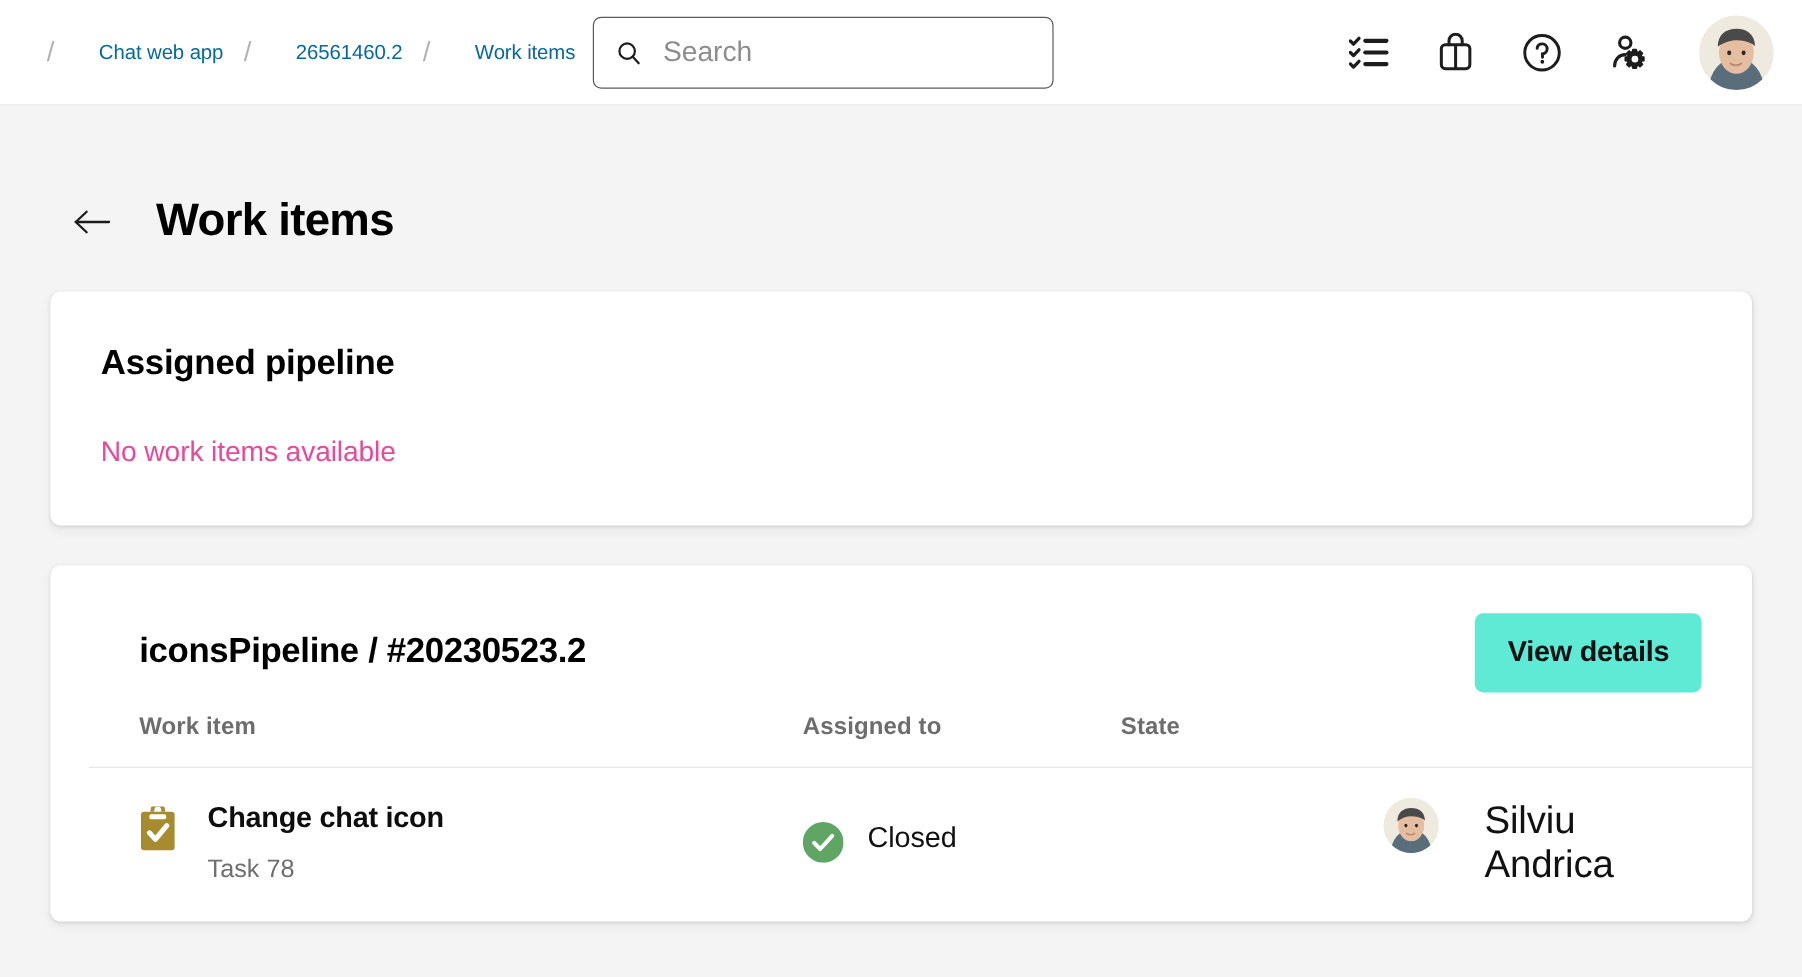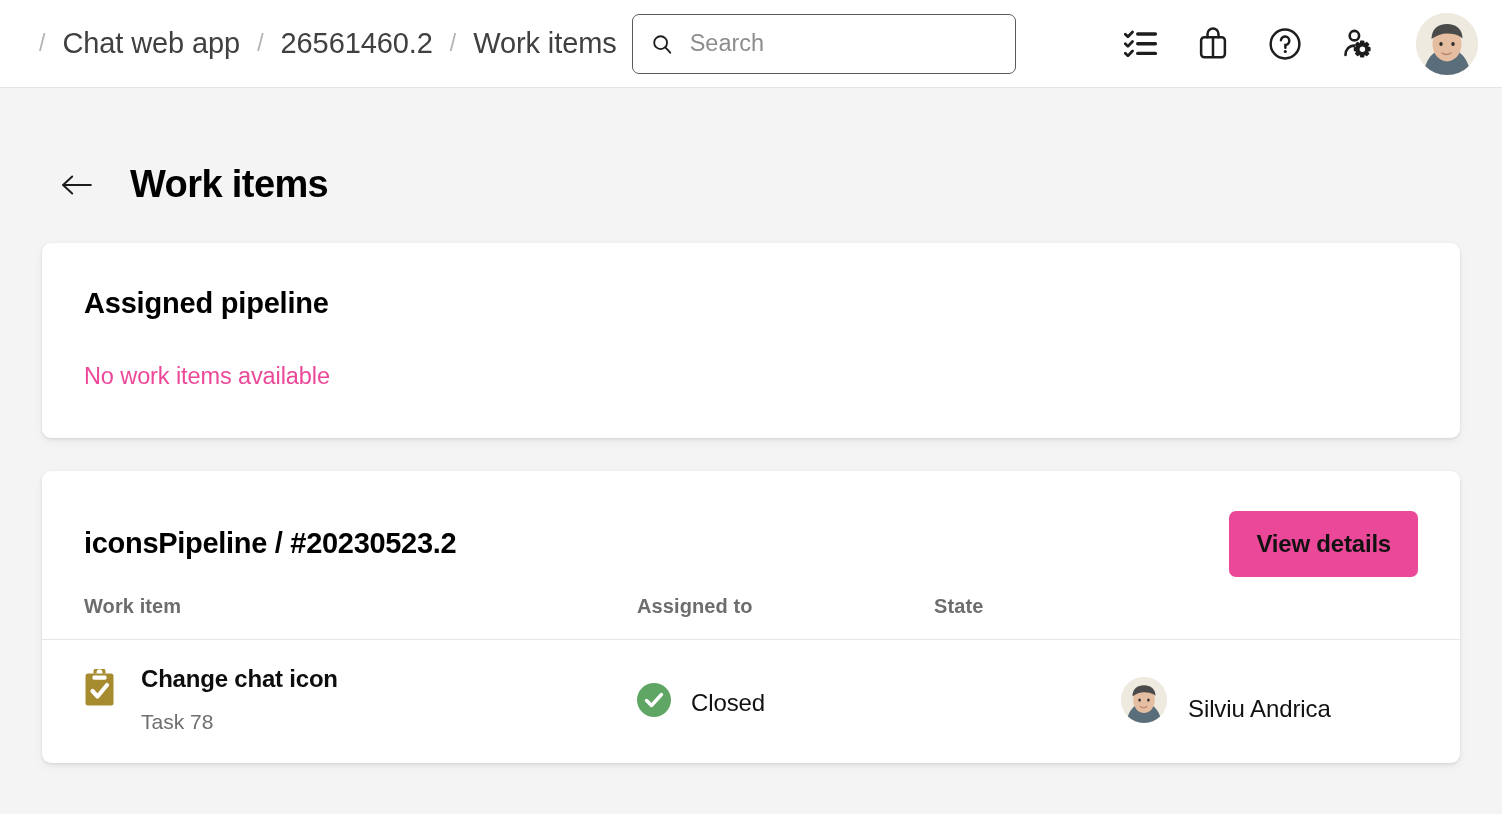--- a/index.html
+++ b/index.html
@@ -23,24 +23,25 @@
   }
   .breadcrumb { display: flex; align-items: center; height: 100%; }
   .crumb-sep {
     color: #b3b3b3;
     font-size: 23px;
     padding: 0 17px;
     font-weight: 400;
     line-height: 1;
   }
   .crumb {
-    color: #404040;
-    font-size: 29px;
+    color: #0369a1;
+    font-size: 17px;
     white-space: nowrap;
     letter-spacing: -0.1px;
+    margin-left: 20px;
   }
   .crumb.first { padding-left: 0; }
 
   .search-wrap {
     margin-left: 15px;
     width: 384px;
     height: 60px;
     border: 1.6px solid #5a5a5a;
     border-radius: 7px;
     display: flex;
@@ -105,35 +106,36 @@
     margin-left: 31px;
     color: #000;
   }
 
   
   .card {
     background: #ffffff;
     border-radius: 9px;
     margin: 0 42px;
     box-shadow: 0 1px 3px rgba(0,0,0,0.10), 0 4px 10px rgba(0,0,0,0.05);
+    padding-left: 32px;
   }
   .card.pipeline { margin-top: 15px; padding: 44px 42px 48px 42px; }
   .card-title { font-size: 29px; color: #000; letter-spacing: -0.2px; }
   .card-empty { font-size: 23.5px; color: #ec4899; margin-top: 43px; letter-spacing: -0.1px; }
 
   .card.table-card { margin-top: 33px; }
   .tc-head {
     display: flex; align-items: center;
     padding: 38px 42px 0 42px;
     height: 107px;
   }
   .tc-title { font-size: 29px; color: #000; letter-spacing: -0.3px; }
   .view-details {
     margin-left: auto;
-    background: #ec4899;
+    background: #5eead4;
     border: 0;
     border-radius: 7px;
     font-family: "Liberation Sans", sans-serif;
     font-size: 24px;
     font-weight: bold;
     color: #121212;
     padding: 19px 27px;
     cursor: pointer;
     letter-spacing: -0.2px;
   }
@@ -149,39 +151,39 @@
   .col-item  { width: 553px; flex: none; }
   .col-state { width: 484px; flex: none; }
   .col-user  { flex: 1; }
 
   .tbl-row {
     display: flex;
     align-items: center;
     border-top: 1px solid #e7e7e7;
     padding: 25px 42px 29px 42px;
   }
-  .cell { display: flex; align-items: flex-end; }
+  .cell { display: flex; align-items: flex-start; }
 
   .item-cell { align-items: flex-start; }
   .task-ico { width: 31px; height: 38px; flex: none; margin-top: 4px; }
   .item-text { margin-left: 26px; }
   .item-title { font-size: 24px; font-weight: bold; color: #0d0d0d; letter-spacing: -0.2px; }
   .item-sub { font-size: 21px; color: #6f6f6f; margin-top: 17px; }
 
   .state-dot { width: 34px; height: 34px; flex: none; }
   .state-text { font-size: 24px; color: #111; margin-left: 20px; letter-spacing: -0.1px; }
 
   .avatar-row {
     width: 46px; height: 46px;
     border-radius: 50%;
     overflow: hidden;
     background: #f0ece3;
     flex: none;
   }
-  .user-name { font-size: 24px; color: #111; margin-left: 21px; letter-spacing: -0.1px; }
+  .user-name { font-size: 32px; color: #111; margin-left: 38px; letter-spacing: -0.1px; }
 </style>
 </head>
 <body>
 
 <div class="topbar">
 
   <nav class="breadcrumb">
     <span class="crumb-sep">/</span>
     <span class="crumb first">Chat web app</span>
     <span class="crumb-sep">/</span>

